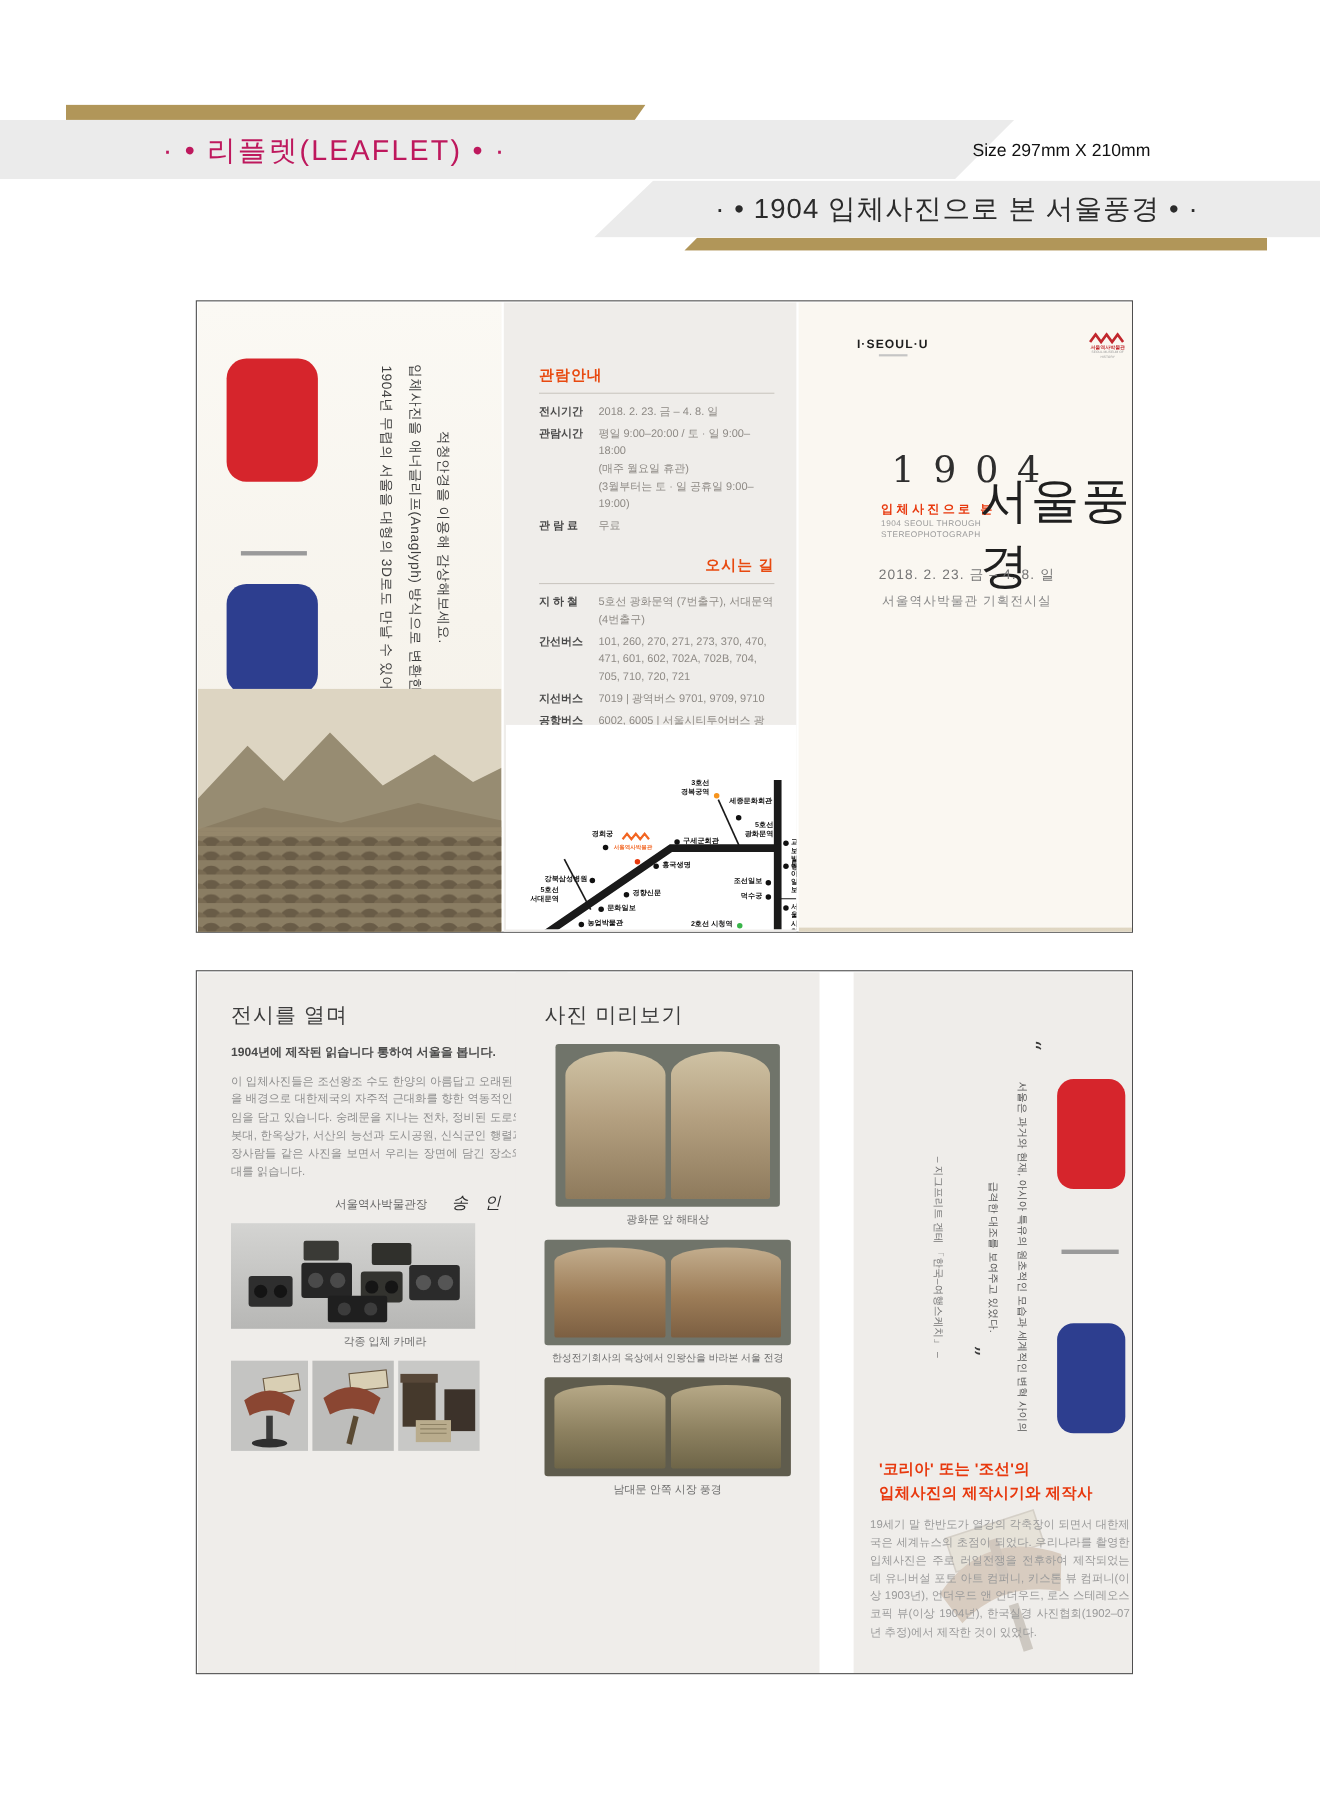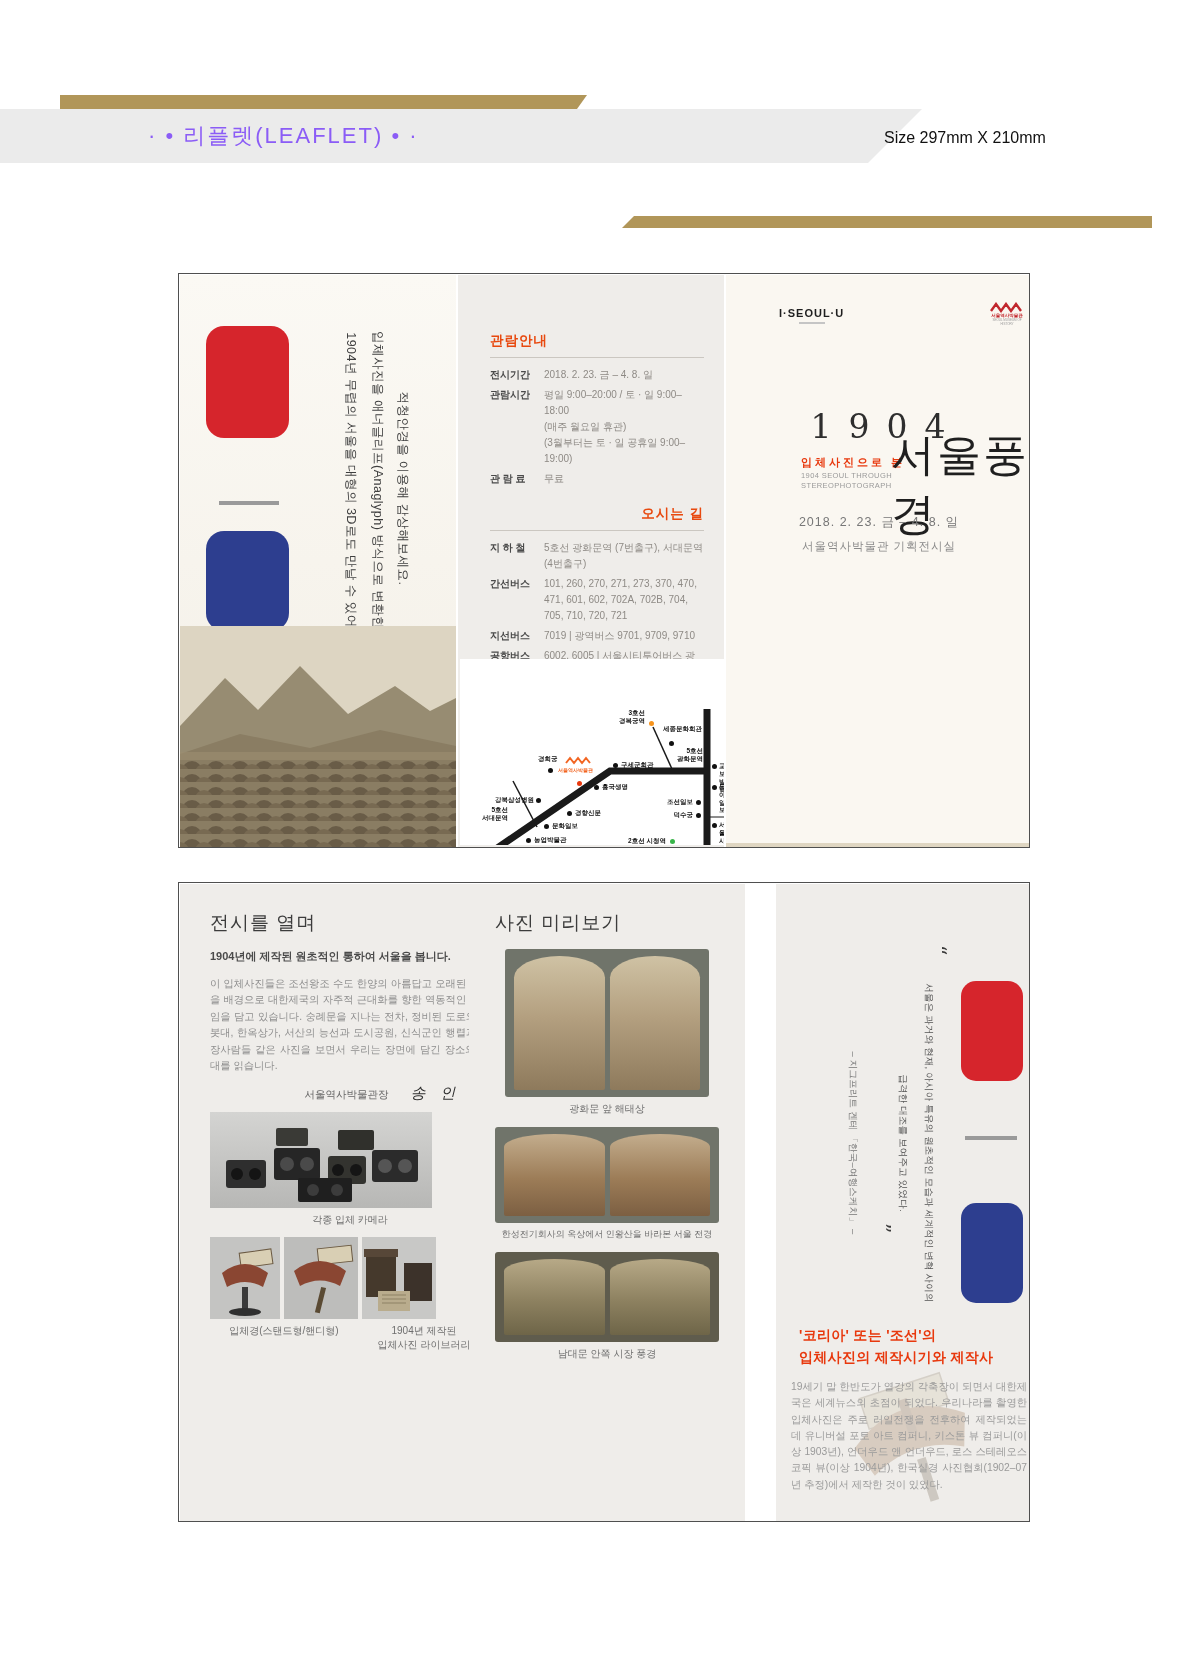--- a/index.html
+++ b/index.html
@@ -6,21 +6,21 @@
   body { background:#ffffff; font-family:"Liberation Sans","DejaVu Sans",sans-serif; }
   .page { position:relative; width:1200px; height:1653px; background:#fff; overflow:hidden; }
   .abs { position:absolute; }
   .pre { white-space:pre-line; }
 
   
   .gold1 { left:60px; top:95px; width:527px; height:14px; background:#b19659;
            clip-path:polygon(0 0,100% 0,calc(100% - 10px) 100%,0 100%); }
   .band1 { left:0; top:109px; width:922px; height:54px; background:#ebebeb;
            clip-path:polygon(0 0,100% 0,calc(100% - 54px) 100%,0 100%); }
-  .band1-title { left:148px; top:109px; height:54px; line-height:54px; font-size:22px; color:#8b5cf6; letter-spacing:2px; }
+  .band1-title { left:148px; top:109px; height:54px; line-height:54px; font-size:26px; color:#be185d; letter-spacing:2px; }
   .size-label { left:884px; top:129px; font-size:16px; color:#111; }
   .band2 { left:540px; top:164px; width:660px; height:52px; background:#ebebeb;
            clip-path:polygon(54px 0,100% 0,100% 100%,0 100%); text-align:center; line-height:52px;
            font-size:25px; color:#2b2b2b; letter-spacing:1px; }
   .gold2 { left:622px; top:216px; width:530px; height:12px; background:#b19659;
            clip-path:polygon(12px 0,100% 0,100% 100%,0 100%); }
 
   
   .sheet { position:absolute; left:178px; width:852px; background:#fff; border:1px solid #4f4f4f; overflow:hidden; }
   .sheet1 { top:273px; height:575px; }
@@ -101,20 +101,21 @@
 </style>
 </head>
 <body>
 
 <div class="page">
 
   <div class="abs gold1"></div>
   <div class="abs band1"></div>
   <div class="abs band1-title">· • 리플렛(LEAFLET) • ·</div>
   <div class="abs size-label">Size 297mm X 210mm</div>
+  <div class="abs band2">· • 1904 입체사진으로 본 서울풍경 • ·</div>
   <div class="abs gold2"></div>
 
   <div class="sheet sheet1">
 
     <div class="panel" style="left:1px; width:276px; background:linear-gradient(#fbf9f4,#f3efe6);">
     </div>
     <div class="lens red" style="left:27px; top:52px; width:83px; height:112px;"></div>
     <div class="lensdash" style="left:40px; top:227px; width:60px;"></div>
     <div class="lens blue" style="left:27px; top:257px; width:83px; height:100px;"></div>
     <div class="rot backline" style="left:180px; top:57px;">1904년 무렵의 서울을 대형의 3D로도 만날 수 있어요.</div>
@@ -281,21 +282,21 @@
         <circle cx="96" cy="200" r="3" fill="#5a4a3a"></circle>
         <circle cx="200" cy="198" r="3" fill="#5a4a3a"></circle>
       </svg>
     </div>
   </div>
 
   <div class="sheet sheet2">
 
     <div class="panel flowpanel" style="left:1px; width:336px; background:#efedea;">
       <div class="h2">전시를 열며</div>
-      <div class="lead">1904년에 제작된 원초적인 통하여 서울을 봅니다.</div>
+      <div class="lead">1904년에 제작된 읽습니다 통하여 서울을 봅니다.</div>
       <div class="body-p">이 입체사진들은 조선왕조 수도 한양의 아름답고 오래된 경관을 배경으로 대한제국의 자주적 근대화를 향한 역동적인 움직임을 담고 있습니다. 숭례문을 지나는 전차, 정비된 도로와 전봇대, 한옥상가, 서산의 능선과 도시공원, 신식군인 행렬과 시장사람들 같은 사진을 보면서 우리는 장면에 담긴 장소와 시대를 읽습니다.</div>
       <div class="sig">
         <span class="sig-title">서울역사박물관장</span><span class="sig-name">송 인 호</span>
       </div>
       <div class="photo" style="width:222px; height:96px; margin-top:9px; background:linear-gradient(#d4d4d2,#b7b7b5);">
         <svg width="222" height="96" viewBox="0 0 222 96">
           <rect x="16" y="48" width="40" height="28" rx="3" fill="#2e2e2e"></rect>
           <circle cx="27" cy="62" r="6" fill="#141414"></circle>
             <circle cx="45" cy="62" r="6" fill="#141414"></circle>
           <rect x="64" y="36" width="46" height="32" rx="3" fill="#262626"></rect>
@@ -336,25 +337,20 @@
             <rect x="4" y="16" width="30" height="44" fill="#45392c"></rect>
             <rect x="2" y="12" width="34" height="8" fill="#574738"></rect>
             <rect x="42" y="26" width="28" height="38" fill="#3c322a"></rect>
             <rect x="16" y="54" width="32" height="20" fill="#b9ac8d"></rect>
             <line x1="20" y1="58" x2="44" y2="58" stroke="#8d8164" stroke-width="1"></line>
             <line x1="20" y1="62" x2="44" y2="62" stroke="#8d8164" stroke-width="1"></line>
             <line x1="20" y1="66" x2="44" y2="66" stroke="#8d8164" stroke-width="1"></line>
           </svg>
         </div>
       </div>
-      <div class="caprow">
-        <div class="cap" style="width:148px; margin-top:0;">입체경(스탠드형/핸디형)</div>
-        <div class="cap pre" style="flex:1; margin-top:0;">1904년 제작된
-입체사진 라이브러리</div>
-      </div>
     </div>
 
     <div class="panel flowpanel" style="left:290px; width:276px; background:#efedea; padding:26px 26px 0;">
       <div class="h2">사진 미리보기</div>
       <div class="scard" style="width:204px; height:148px; margin-top:13px;">
         <div class="half"></div>
         <div class="half"></div>
       </div>
       <div class="cap">광화문 앞 해태상</div>
       <div class="scard c2" style="width:224px; height:96px; margin-top:11px;">

